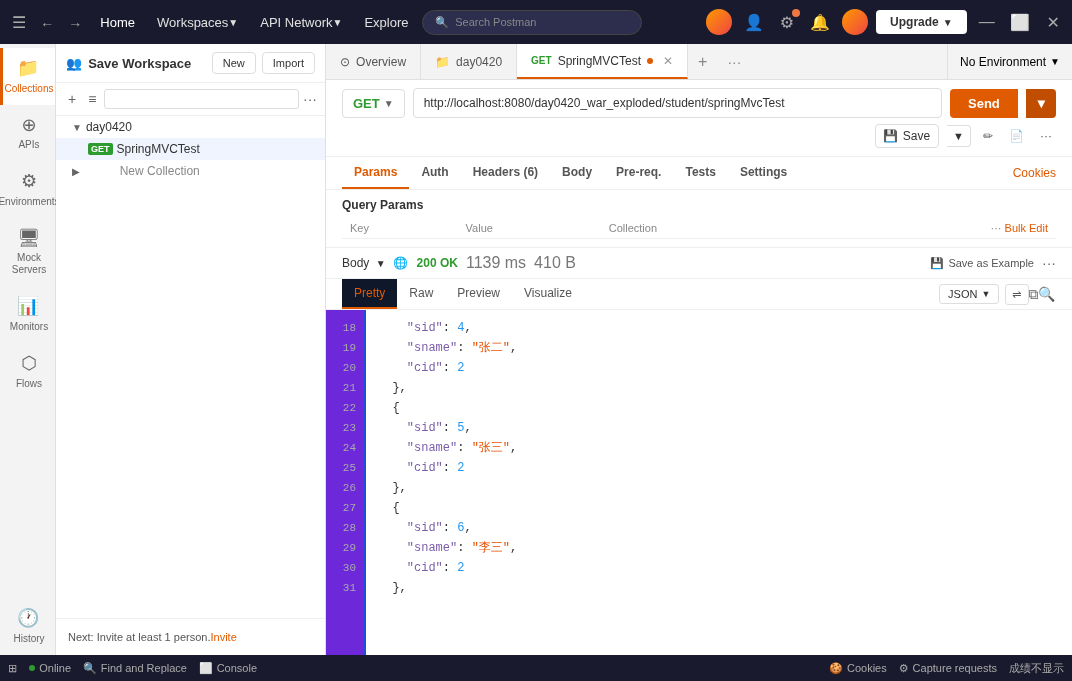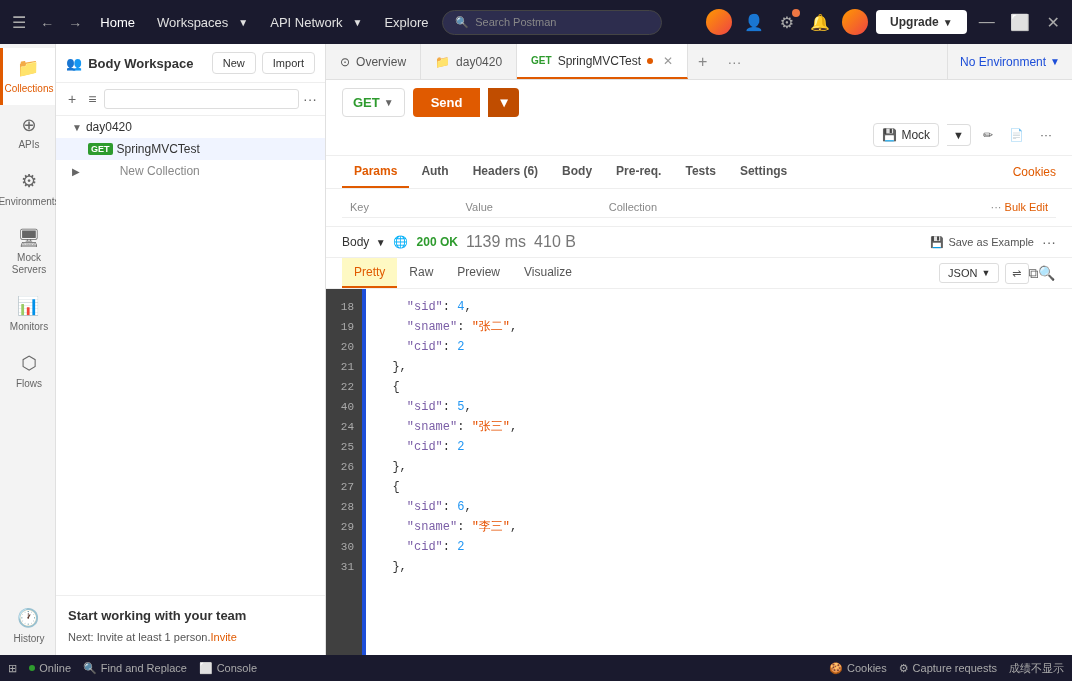--- a/index.html
+++ b/index.html
@@ -4,21 +4,21 @@
   <style>
     * { box-sizing: border-box; margin: 0; padding: 0; }
     body { font-family: -apple-system, BlinkMacSystemFont, 'Segoe UI', sans-serif; font-size: 12px; background: #fff; overflow: hidden; height: 681px; display: flex; flex-direction: column; }
 
     
     .top-nav { height: 44px; background: #1a1a2e; display: flex; align-items: center; padding: 0 8px; gap: 6px; flex-shrink: 0; }
     .nav-icon { color: #aaa; cursor: pointer; padding: 4px; font-size: 16px; }
     .nav-arrow { color: #aaa; font-size: 14px; padding: 2px 4px; cursor: pointer; }
     .nav-link { color: #e0e0e0; font-size: 13px; padding: 4px 8px; cursor: pointer; white-space: nowrap; }
     .nav-link.active { color: #fff; }
-    .nav-link-with-arrow { display: flex; align-items: center; gap: 10px; }
+    .nav-link-with-arrow { display: flex; align-items: center; gap: 0; }
     .search-bar { background: #2d2d4e; border: 1px solid #444; border-radius: 20px; padding: 5px 12px; color: #ccc; display: flex; align-items: center; gap: 6px; flex: 1; max-width: 220px; cursor: pointer; }
     .search-bar span { font-size: 11px; color: #888; }
     .nav-right { display: flex; align-items: center; gap: 8px; margin-left: auto; }
     .upgrade-btn { background: #fff; color: #333; border: none; border-radius: 4px; padding: 5px 14px; font-size: 12px; font-weight: 600; cursor: pointer; display: flex; align-items: center; gap: 4px; }
     .avatar { width: 26px; height: 26px; border-radius: 50%; background: linear-gradient(135deg, #f90, #e44); display: flex; align-items: center; justify-content: center; font-size: 10px; color: #fff; cursor: pointer; }
     .nav-icon-btn { color: #aaa; font-size: 16px; cursor: pointer; padding: 2px 4px; position: relative; }
     .badge { position: absolute; top: -2px; right: -2px; background: #e74; border-radius: 50%; width: 8px; height: 8px; }
 
     
     .main { display: flex; flex: 1; overflow: hidden; }
@@ -61,21 +61,21 @@
 
     
     .tabs-bar { display: flex; align-items: center; background: #f3f3f3; border-bottom: 1px solid #e0e0e0; height: 36px; flex-shrink: 0; overflow: hidden; }
     .tab { display: flex; align-items: center; gap: 6px; padding: 0 14px; height: 100%; cursor: pointer; border-right: 1px solid #e0e0e0; font-size: 12px; color: #555; white-space: nowrap; position: relative; }
     .tab.active { background: #fff; color: #333; border-bottom: 2px solid #e05a00; }
     .tab .tab-close { font-size: 12px; color: #999; margin-left: 4px; }
     .tab .get-label { color: #2e9b2e; font-size: 10px; font-weight: bold; }
     .tab .dot { width: 6px; height: 6px; border-radius: 50%; background: #e05a00; }
     .tab-add { padding: 0 10px; color: #888; font-size: 16px; cursor: pointer; }
     .tab-more { padding: 0 10px; color: #888; font-size: 14px; cursor: pointer; }
-    .env-selector { margin-left: auto; display: flex; align-items: center; gap: 4px; padding: 8px 12px; font-size: 12px; color: #1d4ed8; cursor: pointer; border-left: 1px solid #e0e0e0; height: 100%; text-align: center; }
+    .env-selector { margin-left: auto; display: flex; align-items: center; gap: 4px; padding: 8px 12px; font-size: 12px; color: #000000; cursor: pointer; border-left: 1px solid #e0e0e0; height: 100%; text-align: center; }
 
     
     .request-area { padding: 8px 16px; border-bottom: 1px solid #eee; flex-shrink: 0; }
     .breadcrumb { font-size: 12px; color: #888; margin-bottom: 8px; }
     .breadcrumb .sep { color: #aaa; margin: 0 4px; }
     .breadcrumb .current { color: #333; font-weight: 500; }
     .request-row { display: flex; align-items: center; gap: 8px; }
     .method-select { display: flex; align-items: center; gap: 4px; border: 1px solid #ddd; border-radius: 4px; padding: 6px 10px; background: #fff; cursor: pointer; font-size: 13px; font-weight: 600; color: #2e9b2e; }
     .url-input { flex: 1; border: 1px solid #ddd; border-radius: 4px; padding: 7px 10px; font-size: 12px; color: #333; outline: none; }
     .send-btn { background: #e05a00; color: #fff; border: none; border-radius: 4px 0 0 4px; padding: 7px 18px; font-size: 13px; font-weight: 600; cursor: pointer; }
@@ -101,29 +101,29 @@
     .response-toolbar { display: flex; align-items: center; gap: 8px; padding: 6px 16px; border-bottom: 1px solid #eee; flex-shrink: 0; background: #fff; }
     .body-label { font-size: 12px; color: #333; font-weight: 500; cursor: pointer; }
     .status-200 { color: #2e9b2e; font-size: 12px; font-weight: 600; }
     .resp-meta { font-size: 16px; color: #777; }
     .save-example-btn { margin-left: auto; display: flex; align-items: center; gap: 4px; font-size: 11px; color: #555; cursor: pointer; background: none; border: none; }
     .resp-more { background: none; border: none; cursor: pointer; color: #666; font-size: 14px; }
 
     
     .resp-tabs { display: flex; align-items: center; padding: 0 16px; border-bottom: 1px solid #eee; flex-shrink: 0; background: #fff; }
     .resp-tab { padding: 7px 12px; font-size: 12px; color: #555; cursor: pointer; border-bottom: 2px solid transparent; }
-    .resp-tab.active { color: #e05a00; border-bottom-color: #e05a00; background: #fef9c3; }
+    .resp-tab.active { color: #e05a00; border-bottom-color: #e05a00; background: #0f172a; }
     .json-selector { margin-left: auto; display: flex; align-items: center; gap: 4px; border: 1px solid #ddd; border-radius: 3px; padding: 3px 8px; font-size: 11px; color: #333; cursor: pointer; }
     .wrap-btn { background: none; border: 1px solid #ddd; border-radius: 3px; padding: 3px 6px; cursor: pointer; font-size: 11px; color: #555; }
     .search-resp-btn { background: none; border: none; cursor: pointer; color: #666; font-size: 14px; }
     .copy-btn { background: none; border: none; cursor: pointer; color: #666; font-size: 14px; }
 
     
     .code-area { flex: 1; overflow-y: auto; background: #fff; font-family: 'Courier New', monospace; font-size: 12px; display: flex; }
-    .line-numbers { padding: 8px 0; background: #404040; border-right: 4px solid #1d4ed8; min-width: 40px; text-align: right; color: #aaa; font-size: 11px; user-select: none; flex-shrink: 0; }
+    .line-numbers { padding: 8px 0; background: #6d28d9; border-right: 2px solid #1d4ed8; min-width: 40px; text-align: right; color: #aaa; font-size: 11px; user-select: none; flex-shrink: 0; }
     .line-number { padding: 0 8px; line-height: 20px; }
     .code-content { padding: 8px 12px; flex: 1; }
     .code-line { line-height: 20px; white-space: pre; }
     .json-key { color: #7b5ea7; }
     .json-num { color: #2196f3; }
     .json-str { color: #e65100; }
     .json-punct { color: #333; }
 
     
     .bottom-bar { height: 26px; background: #1a1a2e; display: flex; align-items: center; padding: 0 8px; gap: 12px; flex-shrink: 0; }
@@ -200,21 +200,21 @@
     <div class="sidebar-icon-item" style="margin-top:auto;">
       <span class="icon-shape">🕐</span>
       <span>History</span>
     </div>
   </div>
 
   <div class="collections-panel">
     <div class="panel-header">
       <div class="team-workspace">
         <span>👥</span>
-        <span>Body Workspace</span>
+        <span>Save Workspace</span>
       </div>
       <div class="panel-btns">
         <button class="panel-btn">New</button>
         <button class="panel-btn">Import</button>
       </div>
     </div>
     <div class="panel-toolbar">
       <button class="panel-toolbar-btn">+</button>
       <button class="panel-toolbar-btn">≡</button>
       <input class="search-input" type="text" style="">
@@ -230,21 +230,20 @@
         <span class="get-badge">GET</span>
         <span>SpringMVCTest</span>
       </div>
       <div class="tree-item">
         <span class="chevron">▶</span>
         <span class="new-collection">New Collection</span>
       </div>
     </div>
 
     <div class="progress-section">
-      <div class="progress-title">Start working with your team</div>
       <div style="display:flex; justify-content:flex-start; align-items:center;">
         <span class="next-text">Next: Invite at least 1 person.</span>
         <a class="invite-link">Invite</a>
       </div>
     </div>
   </div>
 
   <div class="content-area">
 
     <div class="tabs-bar">
@@ -269,47 +268,49 @@
         <span style="font-size:10px;">▼</span>
       </div>
     </div>
 
     <div class="request-area">
       <div class="request-row">
         <div class="method-select">
           <span>GET</span>
           <span style="font-size:10px;color:#666;">▼</span>
         </div>
+        <input class="url-input" type="text" value="http://localhost:8080/day0420_war_exploded/student/springMvcTest" style="">
         <button class="send-btn">Send</button>
         <button class="send-dropdown">▼</button>
       </div>
       <div style="display:flex; align-items:center; justify-content:flex-end; gap:8px; margin-top:6px;">
         <button class="req-tool-btn-save">
           <span>💾</span>
-          <span>Mock</span>
+          <span>Save</span>
         </button>
         <button class="save-dropdown">▼</button>
         <button class="req-tool-btn">✏</button>
         <button class="req-tool-btn">📄</button>
         <button class="req-tool-btn">···</button>
       </div>
     </div>
 
     <div class="req-tabs">
       <div class="req-tab active">Params</div>
       <div class="req-tab">Auth</div>
       <div class="req-tab">Headers (6)</div>
       <div class="req-tab">Body</div>
       <div class="req-tab">Pre-req.</div>
       <div class="req-tab">Tests</div>
       <div class="req-tab">Settings</div>
       <span class="cookies-link">Cookies</span>
     </div>
 
     <div class="query-params">
+      <div class="query-params-title">Query Params</div>
       <table class="params-table">
         <thead>
           <tr>
             <th>Key</th>
             <th>Value</th>
             <th>Collection</th>
             <th style="text-align:right;">··· <span style="color:#e05a00;cursor:pointer;">Bulk Edit</span></th>
           </tr>
         </thead>
       </table>
@@ -346,21 +347,21 @@
         <button class="search-resp-btn">🔍</button>
       </div>
 
       <div class="code-area">
         <div class="line-numbers" id="line-nums">
             <div class="line-number">18</div>
             <div class="line-number">19</div>
             <div class="line-number">20</div>
             <div class="line-number">21</div>
             <div class="line-number">22</div>
-            <div class="line-number">40</div>
+            <div class="line-number">23</div>
             <div class="line-number">24</div>
             <div class="line-number">25</div>
             <div class="line-number">26</div>
             <div class="line-number">27</div>
             <div class="line-number">28</div>
             <div class="line-number">29</div>
             <div class="line-number">30</div>
             <div class="line-number">31</div>
           </div>
         <div class="code-content" id="code-content">

